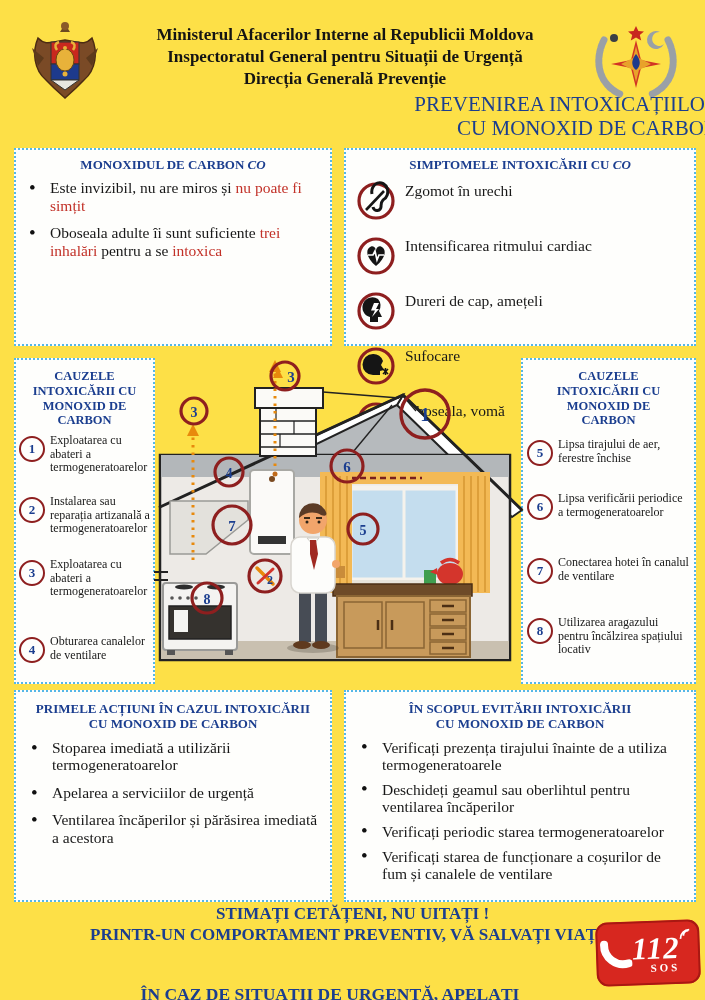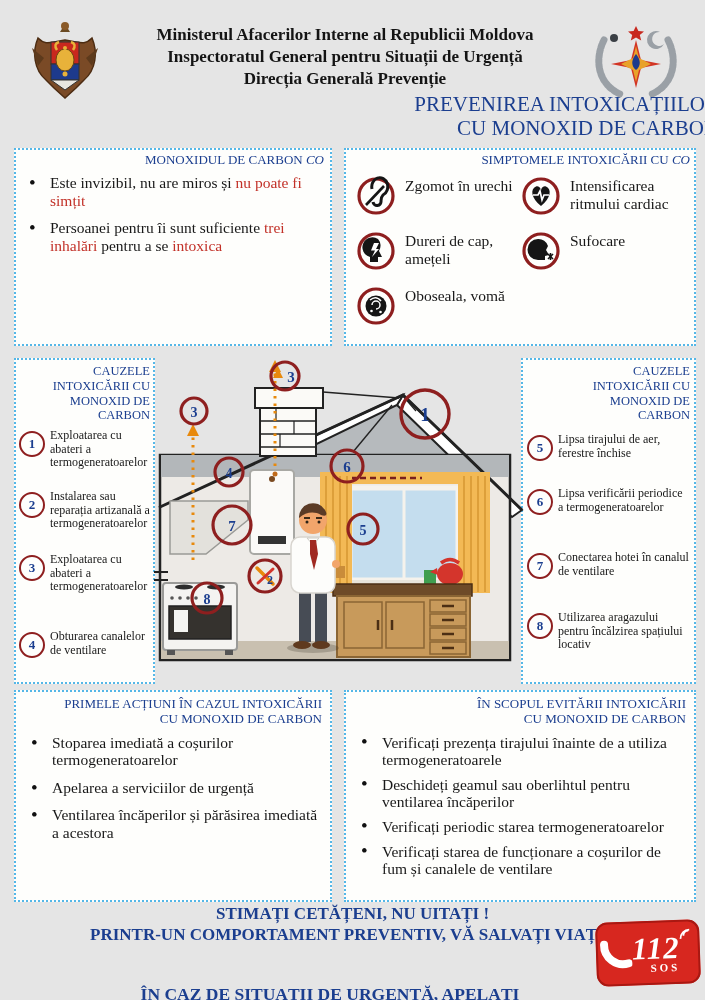--- a/index.html
+++ b/index.html
@@ -1,45 +1,45 @@
 <!DOCTYPE html>
 <html><head>
 <meta charset="utf-8">
 <style>
   html,body{margin:0;padding:0;background:#ffffff;}
   .poster{
-    position:relative; width:705px; height:1000px; background:#e5e5e5;
+    position:relative; width:705px; height:1000px; background:#fde047;
     font-family:"Liberation Serif","DejaVu Serif",serif; overflow:hidden;
   }
   
   .coat{position:absolute;left:24px;top:18px;width:82px;height:88px;}
   .emblem{position:absolute;left:590px;top:22px;width:92px;height:84px;}
   .org{position:absolute;left:100px;top:24px;width:490px;text-align:center;
        font-weight:bold;color:#141414;font-size:17px;line-height:1.28;}
   .main-title{position:absolute;left:0;top:93px;width:690px;text-align:right;
        color:#1b3e8f;font-weight:normal;font-size:21px;line-height:1.12;padding-left:29px;}
   
   .box{position:absolute;border:2px dotted #55b7e7;background:#fefefc;box-sizing:border-box;}
-  .box-title{color:#1b3e8f;font-weight:normal;text-align:right;font-size:13px;line-height:1.18;}
+  .box-title{color:#1b3e8f;font-weight:bold;text-align:center;font-size:13px;line-height:1.18;margin-top:5px;}
   .box-title .ital{font-style:italic;}
   #co-box{left:14px;top:148px;width:318px;height:198px;padding:2px 6px;}
   #symptoms-box{left:344px;top:148px;width:352px;height:198px;padding:2px 4px;}
   #causes-left{left:14px;top:358px;width:141px;height:326px;padding:4px 3px;}
   #causes-right{left:521px;top:358px;width:175px;height:326px;padding:4px 4px;}
   #actions-box{left:14px;top:690px;width:318px;height:212px;padding:4px 8px;}
   #avoid-box{left:344px;top:690px;width:352px;height:212px;padding:4px 8px;}
   
   .blist{margin:7px 0 0 0;padding:0 0 0 4px;list-style:none;}
   .blist li{position:relative;padding-left:24px;margin-bottom:10px;font-size:15.5px;line-height:1.13;color:#181818;}
   .blist li::before{content:"\2022";position:absolute;left:3px;top:-2px;font-size:19px;color:#111;}
   .avoid .blist li{margin-bottom:8px;line-height:1.1;}
   .red{color:#c23128;}
   .maroon{color:#8a2420;}
   
-  .symp-grid{display:grid;grid-template-columns:1fr 1fr;row-gap:15px;column-gap:2px;margin-top:9px;padding:0 6px;}
+  .symp-grid{display:grid;grid-template-columns:1fr;row-gap:15px;column-gap:2px;margin-top:9px;padding:0 6px;}
   .symp{display:flex;gap:9px;align-items:flex-start;}
   .symp svg{flex:0 0 auto;}
   .symp-label{font-size:15.5px;line-height:1.12;padding-top:1px;color:#181818;}
   
   .cause{display:flex;gap:5px;align-items:flex-start;}
   .numcircle{flex:0 0 auto;width:22px;height:22px;border:2.5px solid #8e1f1f;border-radius:50%;
     color:#1b3e8f;font-weight:bold;font-size:13px;display:flex;align-items:center;justify-content:center;margin-top:2px;}
   .cause-text{font-size:12px;line-height:1.14;color:#181818;}
   
   .house{position:absolute;left:154px;top:358px;width:370px;height:326px;}
@@ -102,21 +102,21 @@
   <div class="box" id="co-box">
     <div class="box-title">
       <span>MONOXIDUL DE CARBON</span>
       <span class="ital">CO</span>
     </div>
     <ul class="blist">
       <li>
         <span>Este invizibil, nu are miros și </span><span class="red">nu poate fi simțit</span>
       </li>
       <li>
-        <span>Persoanei pentru îi sunt suficiente </span><span class="red">trei inhalări</span><span> pentru a se </span><span class="red">intoxica</span>
+        <span>Oboseala adulte îi sunt suficiente </span><span class="red">trei inhalări</span><span> pentru a se </span><span class="red">intoxica</span>
       </li>
     </ul>
   </div>
 
   <div class="box" id="symptoms-box">
     <div class="box-title">
       <span>SIMPTOMELE INTOXICĂRII CU</span>
       <span class="ital">CO</span>
     </div>
     <div class="symp-grid">
@@ -383,21 +383,21 @@
       <text x="53" y="246" font-size="14">8</text>
     </g>
   </svg>
 
   <div class="box" id="actions-box">
     <div class="box-title">
       <div>PRIMELE ACȚIUNI ÎN CAZUL INTOXICĂRII</div>
       <div>CU MONOXID DE CARBON</div>
     </div>
     <ul class="blist">
-      <li><span>Stoparea imediată a coșurilor termogeneratoarelor</span></li>
+      <li><span>Stoparea imediată a utilizării termogeneratoarelor</span></li>
       <li><span>Apelarea  a serviciilor de urgență</span></li>
       <li><span>Ventilarea încăperilor și părăsirea imediată a acestora</span></li>
     </ul>
   </div>
 
   <div class="box avoid" id="avoid-box">
     <div class="box-title">
       <div>ÎN SCOPUL EVITĂRII INTOXICĂRII</div>
       <div>CU MONOXID DE CARBON</div>
     </div>

